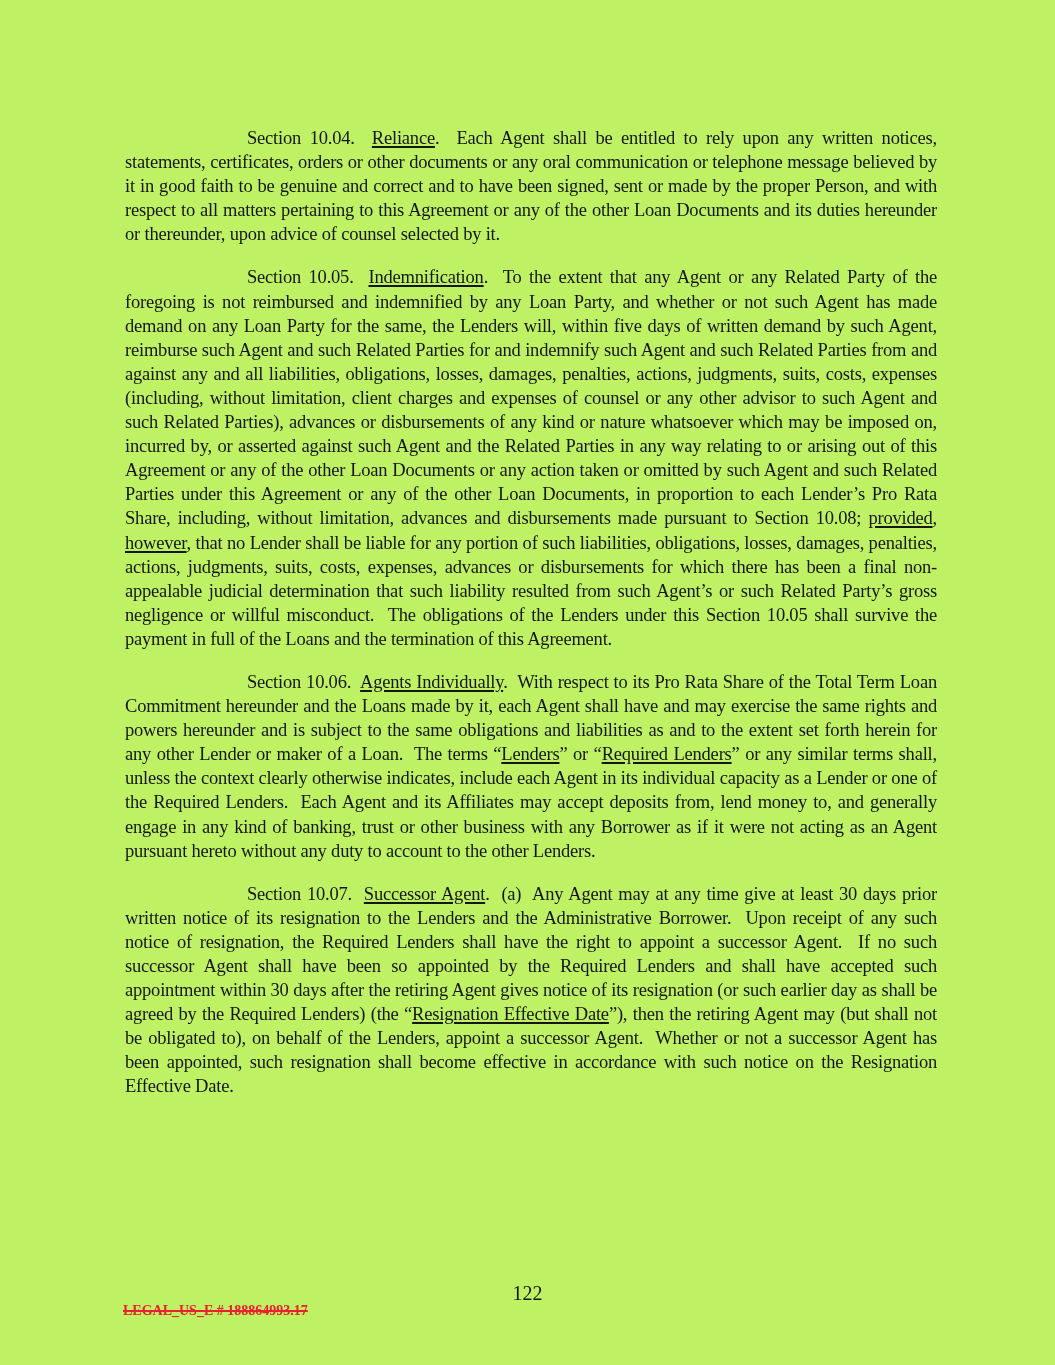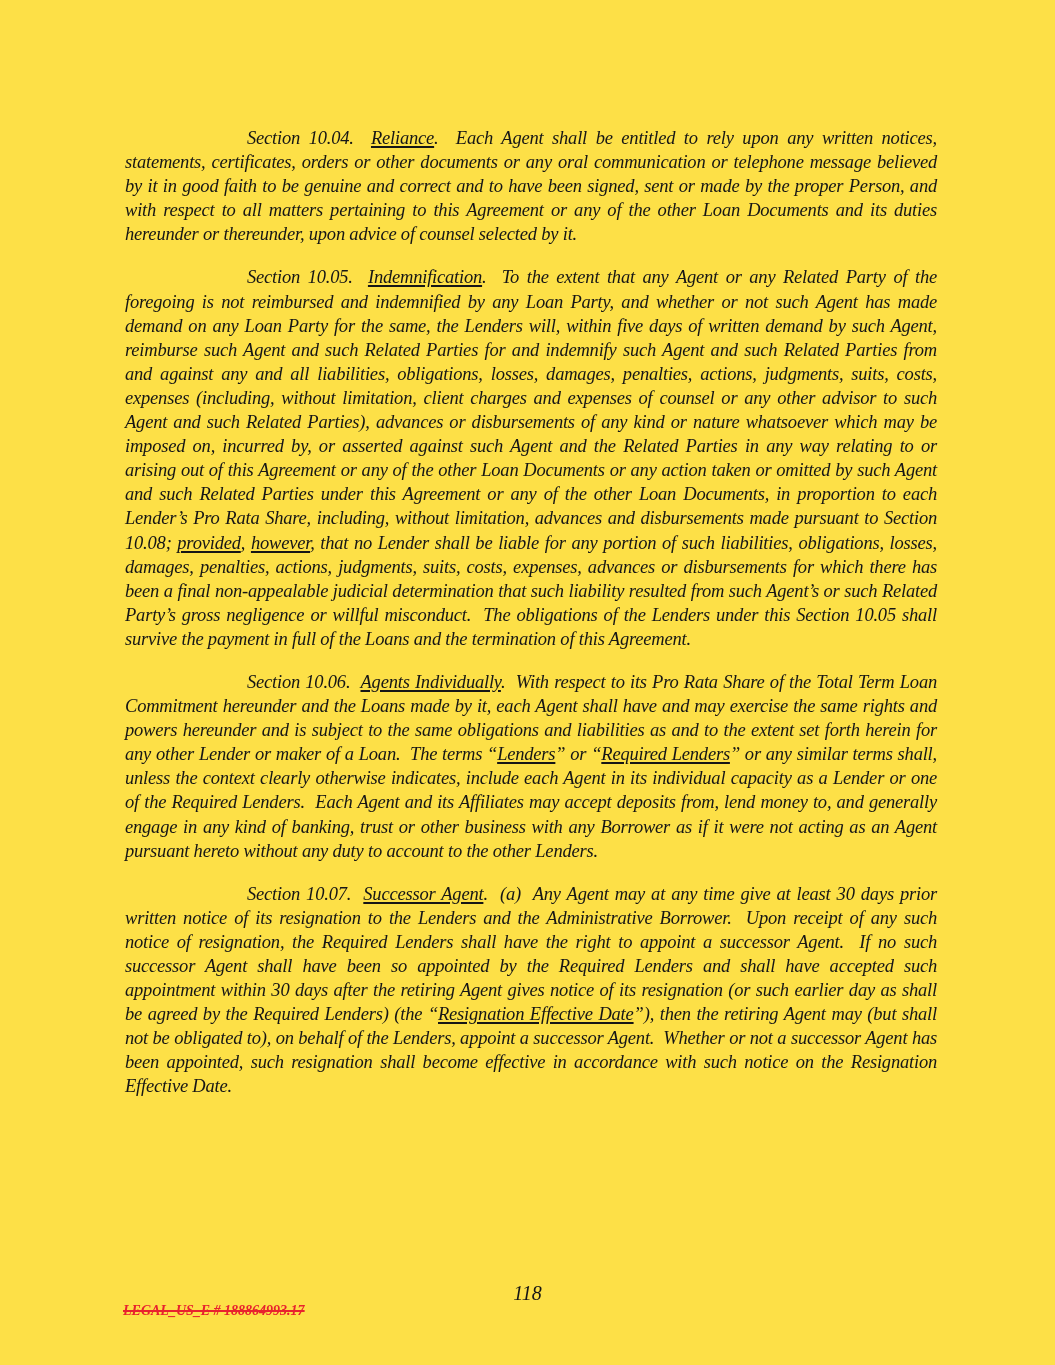--- a/index.html
+++ b/index.html
@@ -11,22 +11,21 @@
     width: 1055px;
     height: 1365px;
     position: relative;
     overflow: hidden;
     font-family: "Liberation Serif", "DejaVu Serif", serif;
     color: #161616;
   }
   .page {
     position: absolute;
     inset: 0;
-    background: #fde047;
-    font-style: italic;
+    background: #bef264;
   }
   .content {
     position: absolute;
     left: 125px;
     top: 126px;
     width: 812px;
   }
   .para {
     margin: 0 0 19px 0;
     font-size: 18.5px;
@@ -74,17 +73,17 @@
     <p class="para"><span>Section 10.04.&nbsp; </span><span class="u">Reliance</span><span>.&nbsp; Each Agent shall be entitled to rely upon any written notices, statements, certificates, orders or other documents or any oral communication or telephone message believed by it in good faith to be genuine and correct and to have been signed, sent or made by the proper Person, and with respect to all matters pertaining to this Agreement or any of the other Loan Documents and its duties hereunder or thereunder, upon advice of counsel selected by it.</span></p>
 
     <p class="para"><span>Section 10.05.&nbsp; </span><span class="u">Indemnification</span><span>.&nbsp; To the extent that any Agent or any Related Party of the foregoing is not reimbursed and indemnified by any Loan Party, and whether or not such Agent has made demand on any Loan Party for the same, the Lenders will, within five days of written demand by such Agent, reimburse such Agent and such Related Parties for and indemnify such Agent and such Related Parties from and against any and all liabilities, obligations, losses, damages, penalties, actions, judgments, suits, costs, expenses (including, without limitation, client charges and expenses of counsel or any other advisor to such Agent and such Related Parties), advances or disbursements of any kind or nature whatsoever which may be imposed on, incurred by, or asserted against such Agent and the Related Parties in any way relating to or arising out of this Agreement or any of the other Loan Documents or any action taken or omitted by such Agent and such Related Parties under this Agreement or any of the other Loan Documents, in proportion to each Lender’s Pro Rata Share, including, without limitation, advances and disbursements made pursuant to Section 10.08; </span><span class="u">provided</span><span>, </span><span class="u">however</span><span>, that no Lender shall be liable for any portion of such liabilities, obligations, losses, damages, penalties, actions, judgments, suits, costs, expenses, advances or disbursements for which there has been a final non-appealable judicial determination that such liability resulted from such Agent’s or such Related Party’s gross negligence or willful misconduct.&nbsp; The obligations of the Lenders under this Section 10.05 shall survive the payment in full of the Loans and the termination of this Agreement.</span></p>
 
     <p class="para"><span>Section 10.06.&nbsp; </span><span class="u">Agents Individually</span><span>.&nbsp; With respect to its Pro Rata Share of the Total Term Loan Commitment hereunder and the Loans made by it, each Agent shall have and may exercise the same rights and powers hereunder and is subject to the same obligations and liabilities as and to the extent set forth herein for any other Lender or maker of a Loan.&nbsp; The terms “</span><span class="u">Lenders</span><span>” or “</span><span class="u">Required Lenders</span><span>” or any similar terms shall, unless the context clearly otherwise indicates, include each Agent in its individual capacity as a Lender or one of the Required Lenders.&nbsp; Each Agent and its Affiliates may accept deposits from, lend money to, and generally engage in any kind of banking, trust or other business with any Borrower as if it were not acting as an Agent pursuant hereto without any duty to account to the other Lenders.</span></p>
 
     <p class="para"><span>Section 10.07.&nbsp; </span><span class="u">Successor Agent</span><span>.&nbsp; (a)&nbsp; Any Agent may at any time give at least 30 days prior written notice of its resignation to the Lenders and the Administrative Borrower.&nbsp; Upon receipt of any such notice of resignation, the Required Lenders shall have the right to appoint a successor Agent.&nbsp; If no such successor Agent shall have been so appointed by the Required Lenders and shall have accepted such appointment within 30 days after the retiring Agent gives notice of its resignation (or such earlier day as shall be agreed by the Required Lenders) (the “</span><span class="u">Resignation Effective Date</span><span>”), then the retiring Agent may (but shall not be obligated to), on behalf of the Lenders, appoint a successor Agent.&nbsp; Whether or not a successor Agent has been appointed, such resignation shall become effective in accordance with such notice on the Resignation Effective Date.</span></p>
 
   </div>
 
-  <div class="page-number">118</div>
+  <div class="page-number">122</div>
 
   <div class="stamp">LEGAL_US_E # 188864993.17</div>
 
 </div>
 
 </body></html>

